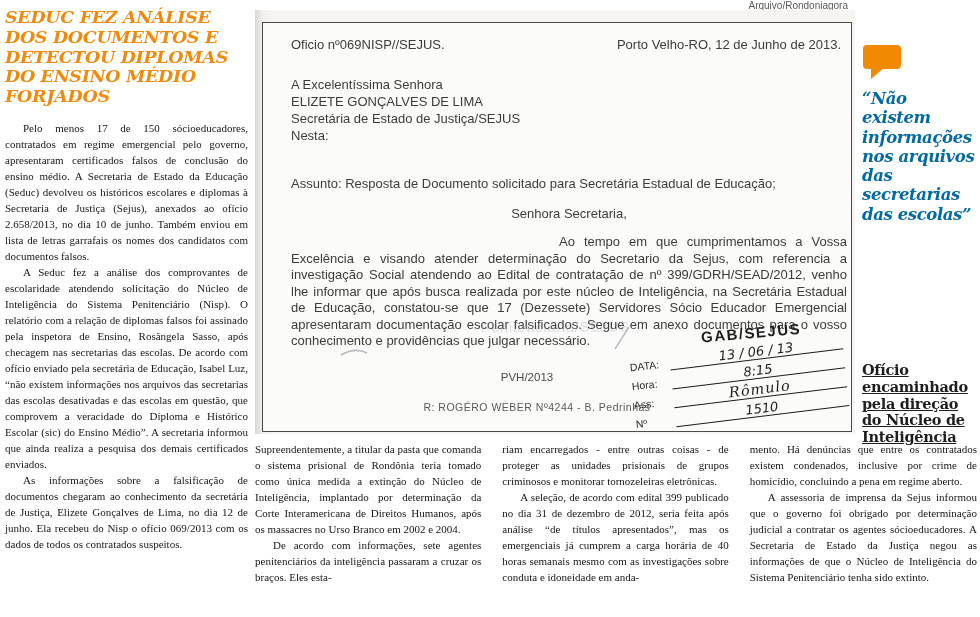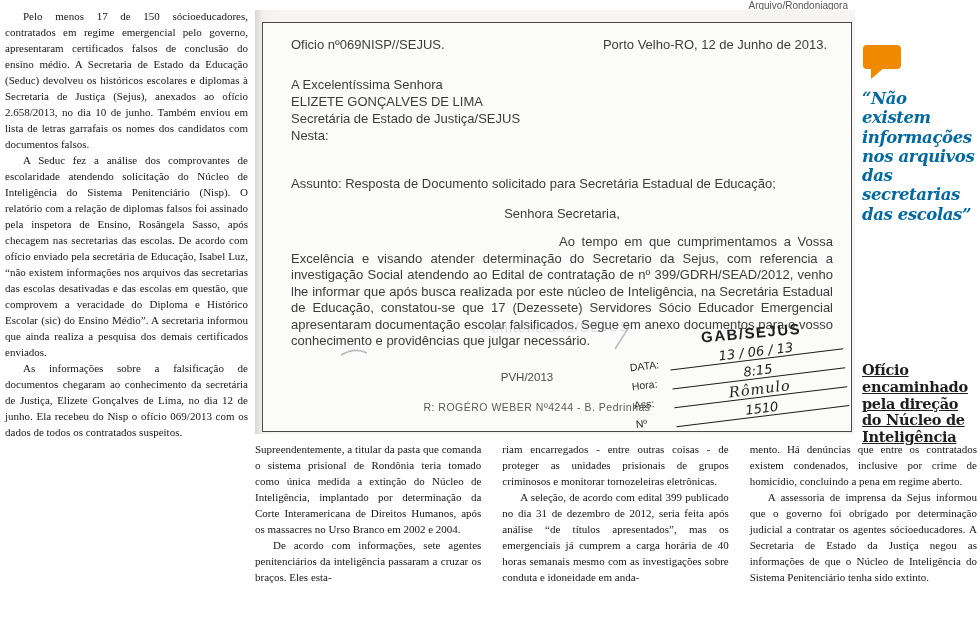--- a/index.html
+++ b/index.html
@@ -29,21 +29,21 @@
   .body-p.cont { text-indent:0; }
   
   .scan {
     position:absolute; left:255px; top:10px; width:600px; height:424px;
     background:linear-gradient(90deg,#d9d8d4 0px,#f1f0ec 8px,#f6f5f2 20px);
   }
   .scan-page {
     position:absolute; left:7px; top:12px; right:3px; bottom:2px;
     background:#fbfbf9; border:1px solid #4b4b4b;
     font-family:"Liberation Sans", sans-serif; font-size:13px; color:#3c3c3c;
-    padding:14px 18px 0 28px;
+    padding:14px 4px 0 28px;
   }
   .doc-headrow { display:flex; justify-content:space-between; margin-bottom:24px; padding-right:6px; }
   .doc-addr { line-height:17px; margin-bottom:32px; }
   .doc-subject { margin-bottom:15px; }
   .doc-salutation { text-align:center; margin-bottom:13px; }
   .doc-body { text-align:justify; line-height:16.5px; text-indent:268px; }
   .doc-pvh { position:absolute; left:0; right:60px; top:348px; text-align:center; font-size:11.5px; color:#4a4a4a; }
   .doc-footer { position:absolute; left:0; right:40px; top:378px; text-align:center; font-size:10.5px; letter-spacing:.5px; color:#5a5a5a; }
   .doc-watermark {
     position:absolute; left:218px; top:296px; font-size:14px; letter-spacing:1px;
@@ -89,20 +89,21 @@
   .bcol:last-child { width:234px; }
 </style>
 </head>
 <body>
 
 <div class="page">
 
   <div class="credit">Arquivo/Rondoniagora</div>
 
   <div class="left-col">
+    <div class="headline">SEDUC FEZ ANÁLISE DOS DOCUMENTOS E DETECTOU DIPLOMAS DO ENSINO MÉDIO FORJADOS</div>
     <p class="body-p">Pelo menos 17 de 150 sócioeducadores, contratados em regime emergencial pelo governo, apresentaram certificados falsos de conclusão do ensino médio. A Secretaria de Estado da Educação (Seduc) devolveu os históricos escolares e diplomas à Secretaria de Justiça (Sejus), anexados ao ofício 2.658/2013, no dia 10 de junho. Também enviou em lista de letras garrafais os nomes dos candidatos com documentos falsos.</p>
     <p class="body-p">A Seduc fez a análise dos comprovantes de escolaridade atendendo solicitação do Núcleo de Inteligência do Sistema Penitenciário (Nisp). O relatório com a relação de diplomas falsos foi assinado pela inspetora de Ensino, Rosângela Sasso, após checagem nas secretarias das escolas. De acordo com ofício enviado pela secretária de Educação, Isabel Luz, “não existem informações nos arquivos das secretarias das escolas desativadas e das escolas em questão, que comprovem a veracidade do Diploma e Histórico Escolar (sic) do Ensino Médio”. A secretaria informou que ainda realiza a pesquisa dos demais certificados enviados.</p>
     <p class="body-p">As informações sobre a falsificação de documentos chegaram ao conhecimento da secretária de Justiça, Elizete Gonçalves de Lima, no dia 12 de junho. Ela recebeu do Nisp o ofício 069/2013 com os dados de todos os contratados suspeitos.</p>
   </div>
 
   <div class="scan">
     <div class="scan-page">
 
       <div class="doc-headrow">
         <span>Oficio nº069NISP//SEJUS.</span>

